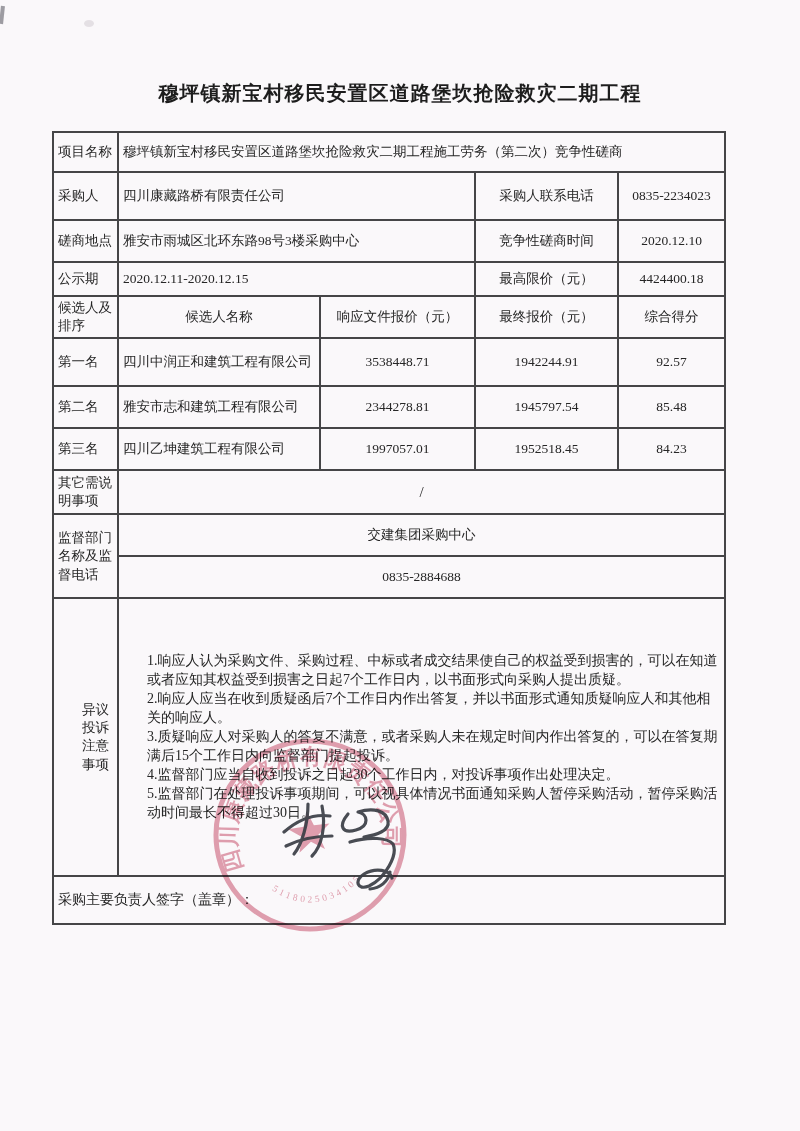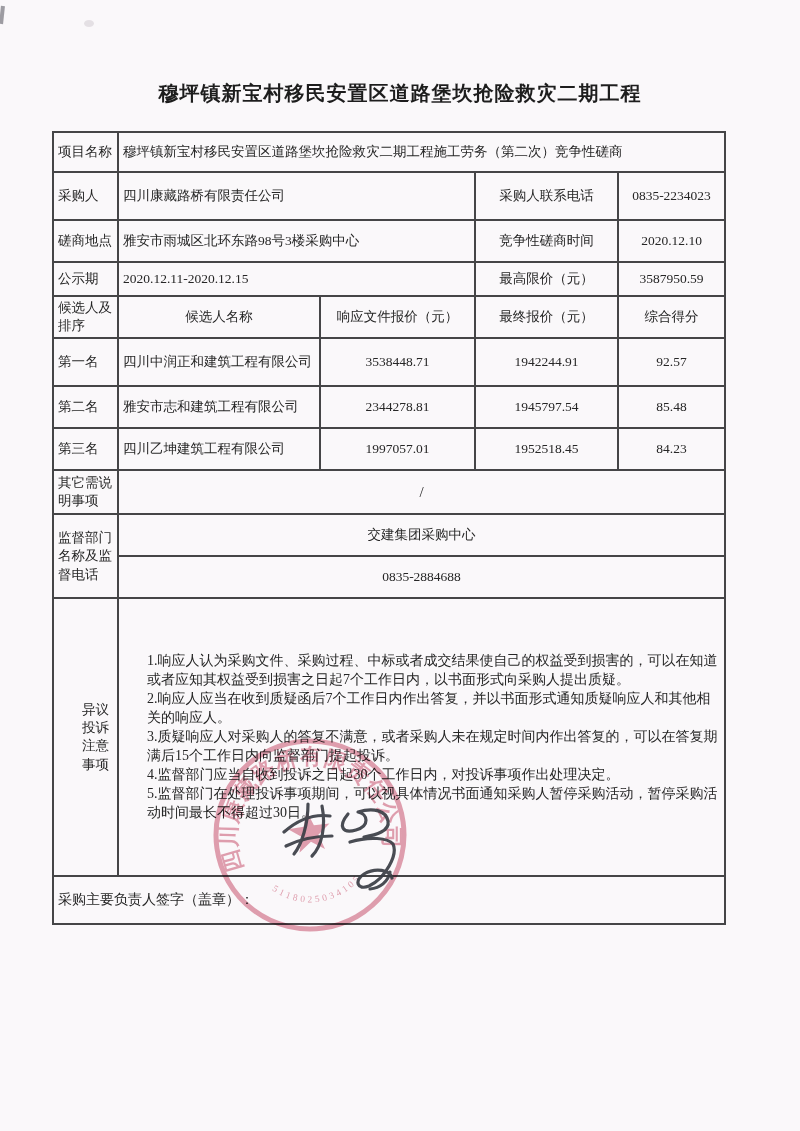--- a/index.html
+++ b/index.html
@@ -105,21 +105,21 @@
       <td class="lbl">磋商地点</td>
       <td colspan="2" class="left">雅安市雨城区北环东路98号3楼采购中心</td>
       <td class="ctr">竞争性磋商时间</td>
       <td class="ctr">2020.12.10</td>
     </tr>
 
     <tr class="r4">
       <td class="lbl">公示期</td>
       <td colspan="2" class="left">2020.12.11-2020.12.15</td>
       <td class="ctr">最高限价（元）</td>
-      <td class="ctr">3587950.59</td>
+      <td class="ctr">4424400.18</td>
     </tr>
 
     <tr class="r5">
       <td class="lbl">候选人及排序</td>
       <td class="ctr">候选人名称</td>
       <td class="ctr">响应文件报价（元）</td>
       <td class="ctr">最终报价（元）</td>
       <td class="ctr">综合得分</td>
     </tr>
 

